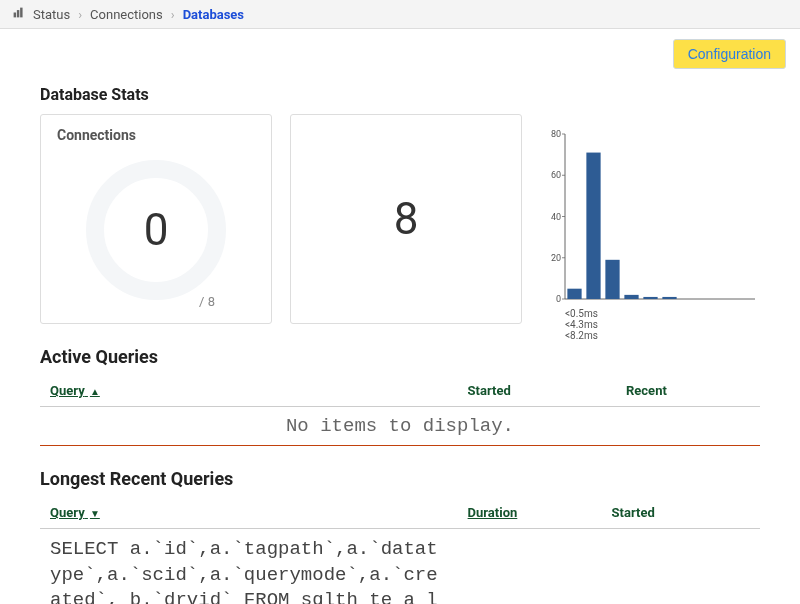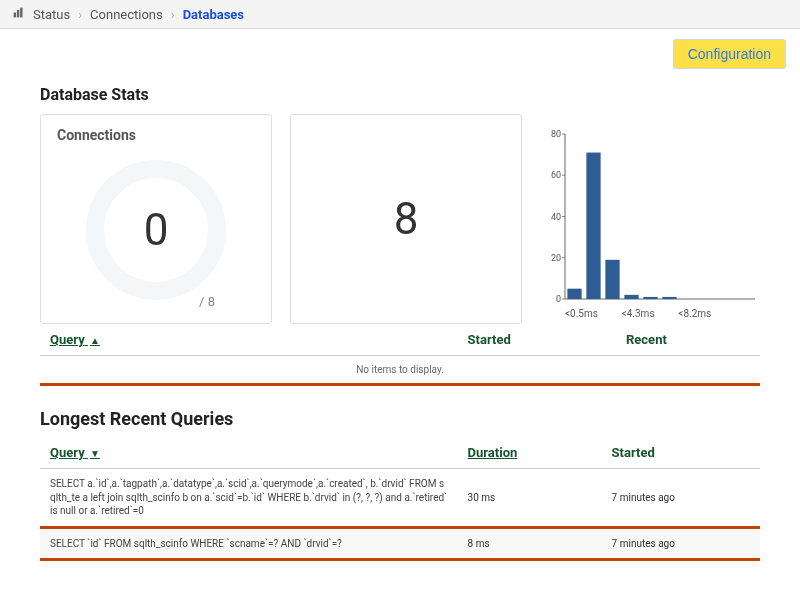--- a/index.html
+++ b/index.html
@@ -125,23 +125,24 @@
   text-align: left;
   font-size: 13px;
   font-weight: 700;
   color: #14532d;
   padding: 8px 10px;
   border-bottom: 1px solid #ccc;
 }
 .tbl th.link { text-decoration: underline; cursor: pointer; }
 .tbl td {
   padding: 8px 10px;
-  font-size: 10px;
-  border-bottom: 3px solid #c2410c;
+  font-size: 19px;
+  border-bottom: 1px solid #c2410c;
   vertical-align: middle;
+  font-family: Liberation Mono, monospace;
 }
 .sort-arrow { font-size: 10px; margin-left: 2px; }
 .no-items {
   text-align: center;
   color: #666;
   padding: 10px;
   font-size: 13px;
   border-bottom: 1px solid #eee;
 }
 .query-cell {
@@ -214,28 +215,29 @@
           <rect x="46.375" y="23.5625" width="14.25" height="146.4375" fill="#2e5c94"></rect>
           <rect x="65.375" y="130.8125" width="14.25" height="39.1875" fill="#2e5c94"></rect>
           <rect x="84.375" y="165.875" width="14.25" height="4.125" fill="#2e5c94"></rect>
           <rect x="103.375" y="167.9375" width="14.25" height="2.0625" fill="#2e5c94"></rect>
           <rect x="122.375" y="167.9375" width="14.25" height="2.0625" fill="#2e5c94"></rect>
           <rect x="141.375" y="170" width="14.25" height="0" fill="#2e5c94"></rect>
           <rect x="160.375" y="170" width="14.25" height="0" fill="#2e5c94"></rect>
           <rect x="179.375" y="170" width="14.25" height="0" fill="#2e5c94"></rect>
           <rect x="198.375" y="170" width="14.25" height="0" fill="#2e5c94"></rect>
         </svg>
-      <div class="histo-labels" id="histo-labels" style="padding-left:25px;width:195px;">
+      <div class="histo-labels" id="histo-labels" style="padding-left:25px;width:195px;flex-direction:column;">
           <span>&lt;0.5ms</span>
           <span>&lt;4.3ms</span>
           <span>&lt;8.2ms</span>
         </div>
     </div>
   </div>
 
+  <h2 class="table-title">Active Queries</h2>
   <table class="tbl">
     <thead>
       <tr>
         <th class="link" style="width:58%;">
           <span>Query</span>
           <span class="sort-arrow">▲</span>
         </th>
         <th style="width:22%;">Started</th>
         <th style="width:20%;">Recent</th>
       </tr>

